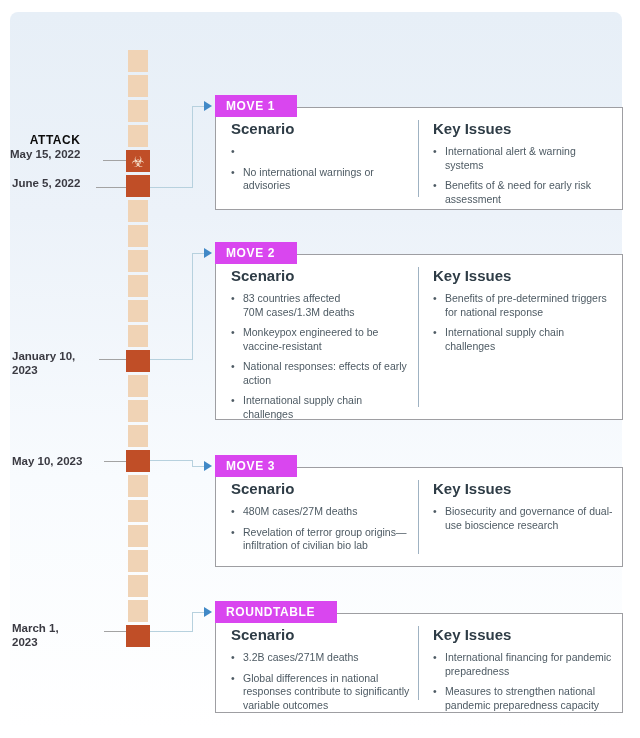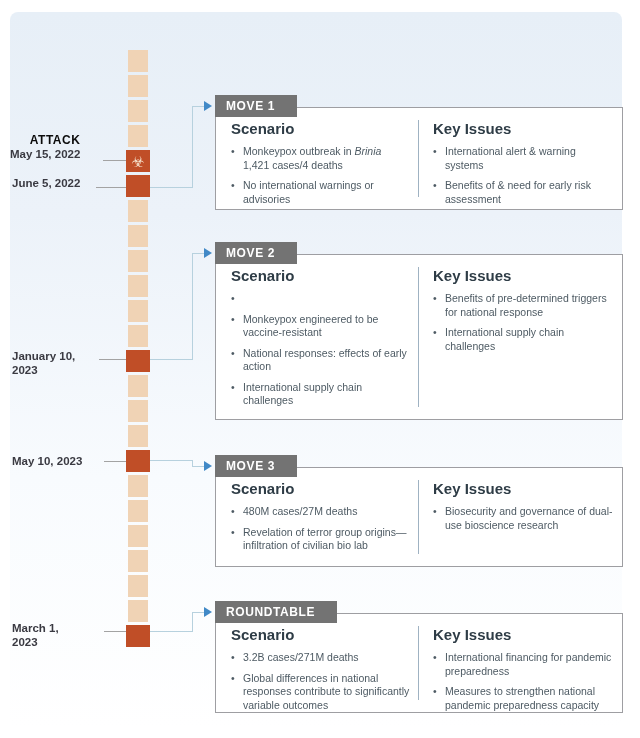--- a/index.html
+++ b/index.html
@@ -23,21 +23,21 @@
 
   
   .cline { position:absolute; background:#b7d1de; }
   .arrow { position:absolute; width:0; height:0;
            border-top:5px solid transparent; border-bottom:5px solid transparent;
            border-left:8px solid #4189c7; }
 
   
   .move-box { position:absolute; left:215px; width:410px; }
   .m1 { top:95px; }  .m2 { top:242px; }  .m3 { top:455px; }  .m4 { top:601px; }
-  .move-header { position:absolute; top:0; left:0; height:22px; background:#737373; color:#ffffff;
+  .move-header { position:absolute; top:0; left:0; height:22px; background:#d946ef; color:#ffffff;
                  font-weight:bold; font-size:12px; line-height:22px; padding:0 22px 0 11px;
                  letter-spacing:.6px; z-index:2; white-space:nowrap; }
   .move-content { position:absolute; top:12px; left:0; width:408px; background:#ffffff;
                   border:1px solid #9e9ea2; display:flex; z-index:1; }
   .m1 .move-content { height:103px; }
   .m2 .move-content { height:166px; }
   .m3 .move-content { height:100px; }
   .m4 .move-content { height:100px; }
   .col-scenario { width:202px; padding:12px 8px 0 15px; }
   .vdivider { width:1px; background:#9fb2c2; margin:12px 0; }
@@ -122,21 +122,20 @@
     </div>
 
   <section class="move-box m1">
     <div class="move-header">MOVE 1</div>
     <div class="move-content">
       <div class="col-scenario">
         <h4 class="colhead">Scenario</h4>
         <ul class="blist">
             <li>
               <span class="dot">•</span>
-              <span class="btext">Monkeypox outbreak in <i>Brinia</i><br>1,421 cases/4 deaths</span>
             </li>
             <li>
               <span class="dot">•</span>
               <span class="btext">No international warnings or advisories</span>
             </li>
           </ul>
       </div>
       <div class="vdivider"></div>
       <div class="col-issues">
         <h4 class="colhead">Key Issues</h4>
@@ -155,20 +154,21 @@
   </section>
 
   <section class="move-box m2">
     <div class="move-header">MOVE 2</div>
     <div class="move-content">
       <div class="col-scenario">
         <h4 class="colhead">Scenario</h4>
         <ul class="blist">
             <li>
               <span class="dot">•</span>
+              <span class="btext">83 countries affected<br>70M cases/1.3M deaths</span>
             </li>
             <li>
               <span class="dot">•</span>
               <span class="btext">Monkeypox engineered to be vaccine-resistant</span>
             </li>
             <li>
               <span class="dot">•</span>
               <span class="btext">National responses: effects of early action</span>
             </li>
             <li>

